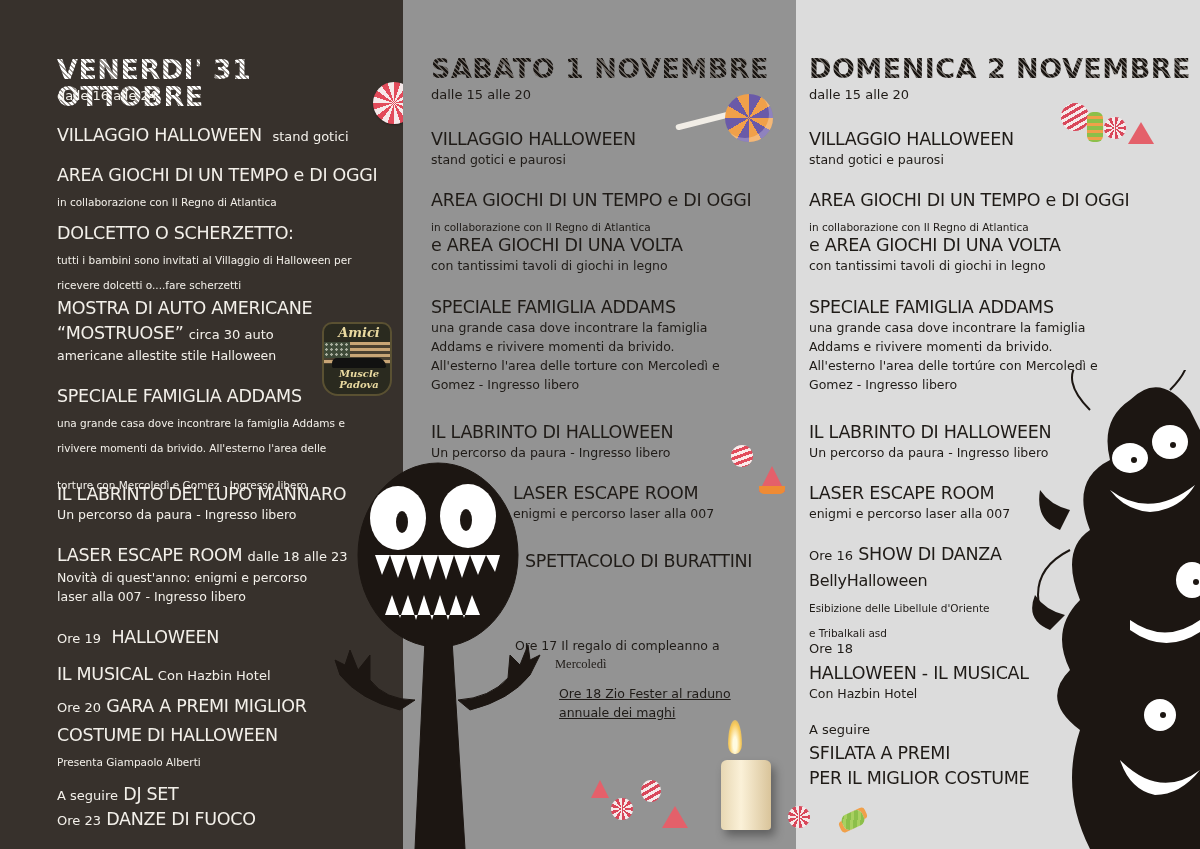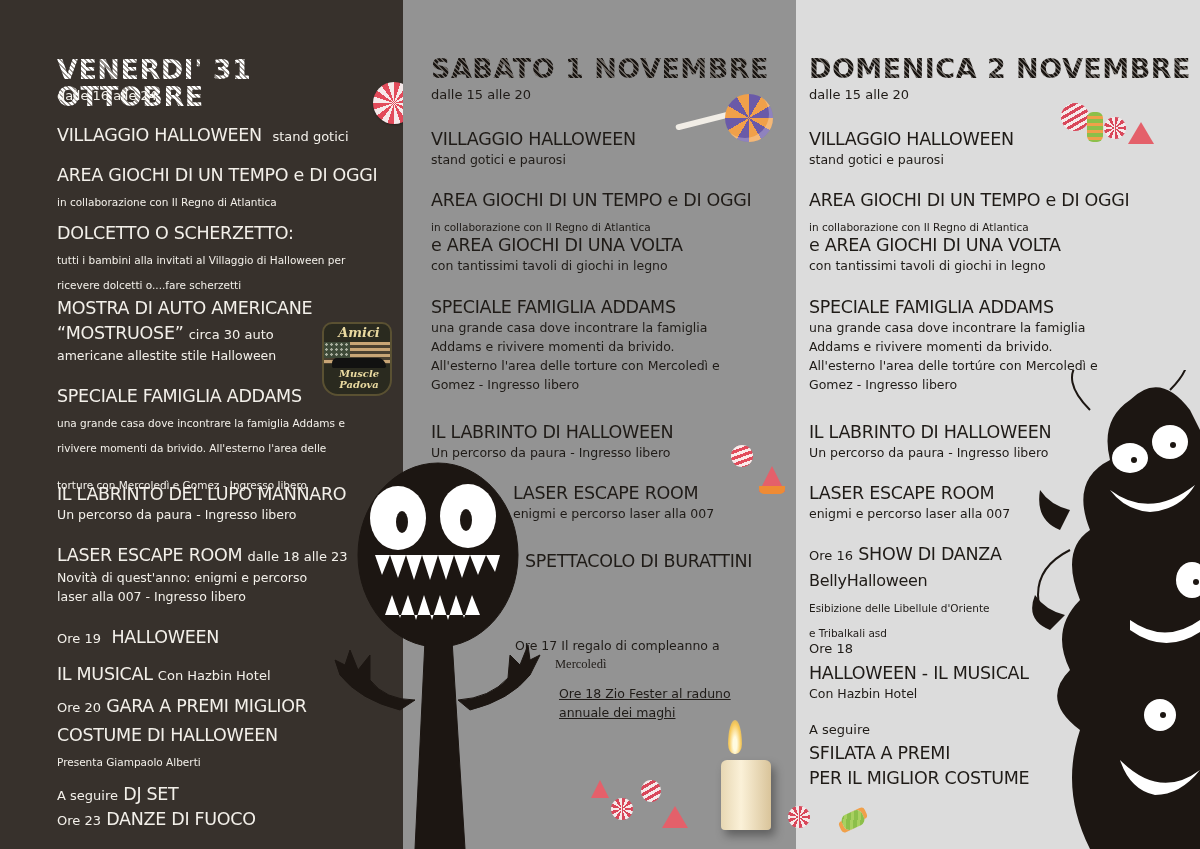--- a/index.html
+++ b/index.html
@@ -45,21 +45,21 @@
     <div class="h"><span>VILLAGGIO HALLOWEEN</span>&nbsp;&nbsp;<span class="sm">stand gotici</span></div>
   </div>
 
   <div class="ev" style="left:57px;top:164px;">
     <div class="h">AREA GIOCHI DI UN TEMPO e DI OGGI</div>
     <div class="ds">in collaborazione con Il Regno di Atlantica</div>
   </div>
 
   <div class="ev" style="left:57px;top:222px;">
     <div class="h">DOLCETTO O SCHERZETTO:</div>
-    <div class="ds">tutti i bambini alla invitati al Villaggio di Halloween per</div>
+    <div class="ds">tutti i bambini sono invitati al Villaggio di Halloween per</div>
     <div class="ds">ricevere dolcetti o....fare scherzetti</div>
   </div>
 
   <div class="ev" style="left:57px;top:297px;">
     <div class="h">MOSTRA DI AUTO AMERICANE</div>
     <div class="h" style="margin-top:3px;"><span>“MOSTRUOSE”</span>&nbsp;<span class="sm">circa 30 auto</span></div>
     <div class="d">americane allestite stile Halloween</div>
   </div>
 
   <div class="ev" style="left:57px;top:385px;">

